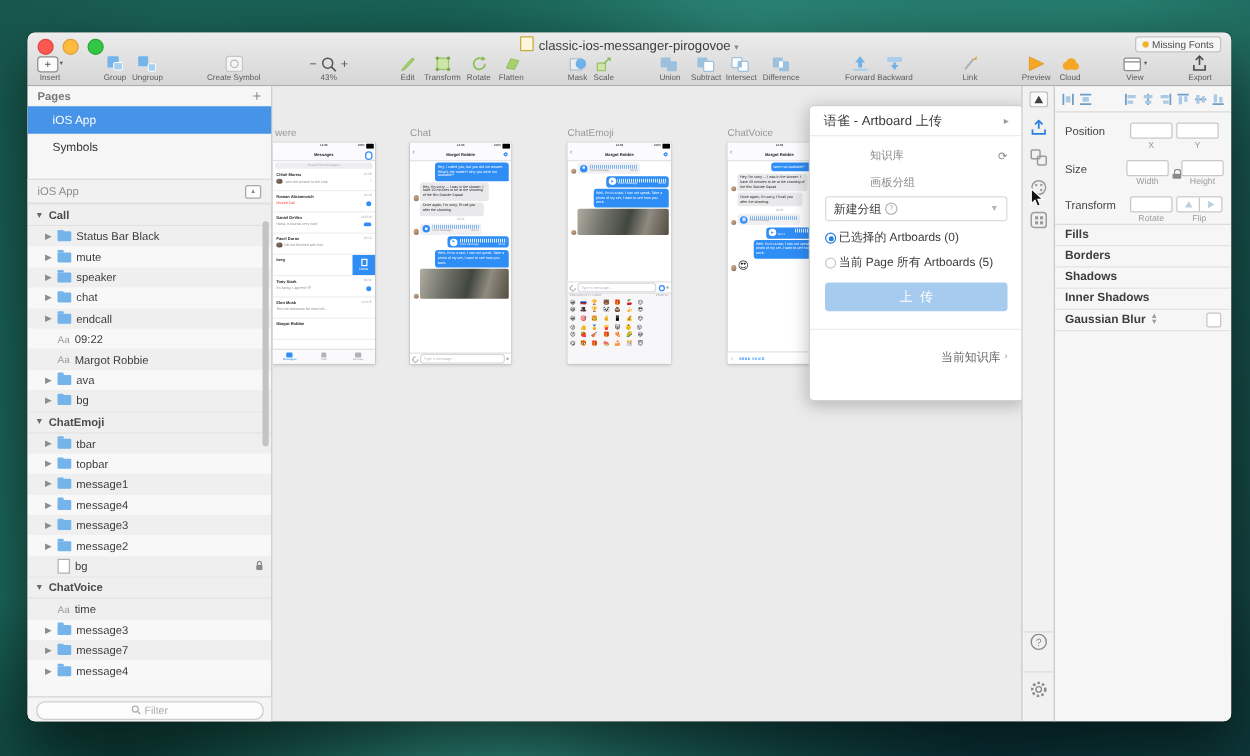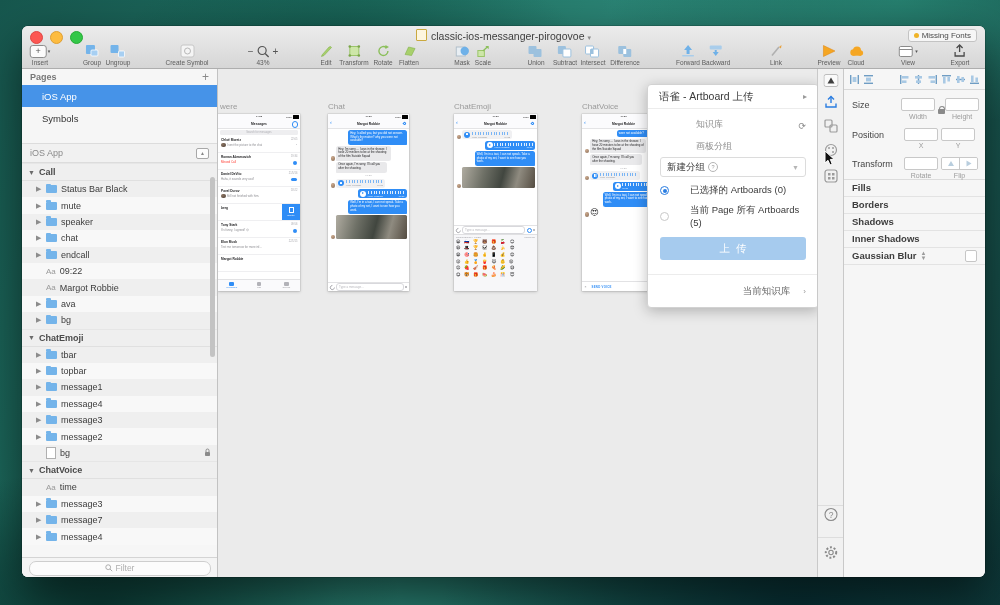--- a/index.html
+++ b/index.html
@@ -152,27 +152,27 @@
     box-shadow:0 3px 14px rgba(0,0,0,.25);z-index:20;}
   .pp-head{height:23px;border-bottom:1px solid #ececec;display:flex;align-items:center;padding:0 11px;font-size:10.5px;color:#3a3a3a;}
   .pp-head .arrow{margin-left:auto;color:#999;font-size:8px;}
   .pp-body{padding:9px 12px 6px;}
   .pp-label{font-size:9px;color:#8c8c8c;display:flex;align-items:flex-end;margin-left:36px;}
   .refresh{margin-left:auto;color:#8c8c8c;font-size:9px;}
   .pp-select{margin-top:4px;height:18px;border:1px solid #dcdcdc;border-radius:3px;display:flex;align-items:center;
     padding:0 6px;font-size:9.5px;color:#3a3a3a;gap:3px;}
   .pp-select .vchev{margin-left:auto;color:#b5b5b5;font-size:7px;}
   .qmark{width:8px;height:8px;border:.8px solid #b5b5b5;border-radius:50%;color:#9a9a9a;font-size:5.5px;display:flex;align-items:center;justify-content:center;}
-  .pp-radio{display:flex;align-items:center;gap:21px;font-size:9.5px;color:#3a3a3a;margin-top:7px;}
+  .pp-radio{display:flex;align-items:center;gap:2px;font-size:9.5px;color:#3a3a3a;margin-top:7px;}
   .rad{width:9px;height:9px;border-radius:50%;border:1px solid #c8c8c8;background:#fff;box-sizing:border-box;position:relative;flex:none;}
   .rad.on{border-color:#2a7de1;}
   .rad.on::after{content:"";position:absolute;inset:1.5px;border-radius:50%;background:#2a7de1;}
   .upload-btn{margin-top:9px;height:23px;border-radius:3px;background:#a6cbee;color:#fff;font-size:10.5px;letter-spacing:6px;
     display:flex;align-items:center;justify-content:center;padding-left:6px;}
-  .pp-foot{border-top:1px solid #ececec;height:24px;margin-top:8px;display:flex;align-items:center;justify-content:flex-end;padding:4px 12px;font-size:9.5px;color:#666;gap:13px;}
+  .pp-foot{border-top:1px solid #ececec;height:24px;margin-top:8px;display:flex;align-items:flex-start;justify-content:flex-end;padding:16px 12px;font-size:9.5px;color:#666;gap:3px;}
   .pp-foot .fchev{color:#999;font-size:8px;}
   
   .strip{width:25px;background:#f1f1f1;border-left:1px solid #cscsc;border-left:1px solid #c9c9c9;border-right:1px solid #c9c9c9;position:relative;}
   .strip .sic{position:absolute;left:50%;transform:translateX(-50%);}
   .sep{position:absolute;left:0;right:0;height:0;border-top:1px solid #ddd;}
   
   .inspector{width:141px;background:#f6f6f6;position:relative;font-size:9px;color:#454545;}
   .insp-align{height:20px;border-bottom:1px solid #d9d9d9;display:flex;align-items:center;justify-content:space-between;padding:0 5px;}
   .agrp{display:flex;gap:3px;}
   .insp-row{display:flex;align-items:flex-start;padding:0 6px 0 8px;margin-top:8px;}
@@ -1032,43 +1032,43 @@
             </svg>
           <svg width="11" height="11">
               <rect x="1" y="8.6" width="9" height="1.4" fill="#6f9dc4"></rect>
               <rect x="2" y="1.5" width="2.6" height="6.5" fill="#a9c9e4"></rect>
               <rect x="6.4" y="3.5" width="2.6" height="4.5" fill="#a9c9e4"></rect>
             </svg>
         </div>
       </div>
 
       <div class="insp-row">
+        <span class="ilabel">Position</span>
+        <div class="fgroup">
+          <div class="fwrap">
+              <div class="ifield"></div>
+              <span class="fsub">X</span>
+            </div>
+          <div class="fwrap">
+              <div class="ifield"></div>
+              <span class="fsub">Y</span>
+            </div>
+        </div>
+      </div>
+      <div class="insp-row">
         <span class="ilabel">Size</span>
         <div class="fgroup">
           <div class="fwrap">
               <div class="ifield"></div>
               <span class="fsub">Width</span>
             </div>
           <span class="lockic"></span>
           <div class="fwrap" style="margin-left:-3px">
               <div class="ifield"></div>
               <span class="fsub">Height</span>
-            </div>
-        </div>
-      </div>
-      <div class="insp-row">
-        <span class="ilabel">Position</span>
-        <div class="fgroup">
-          <div class="fwrap">
-              <div class="ifield"></div>
-              <span class="fsub">X</span>
-            </div>
-          <div class="fwrap">
-              <div class="ifield"></div>
-              <span class="fsub">Y</span>
             </div>
         </div>
       </div>
       <div class="insp-row">
         <span class="ilabel">Transform</span>
         <div class="fgroup">
           <div class="fwrap">
               <div class="ifield"></div>
               <span class="fsub">Rotate</span>
             </div>

